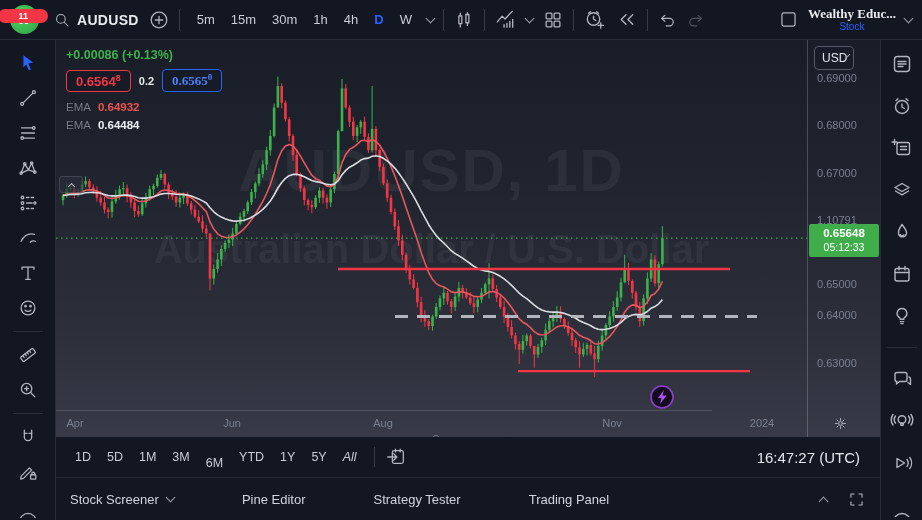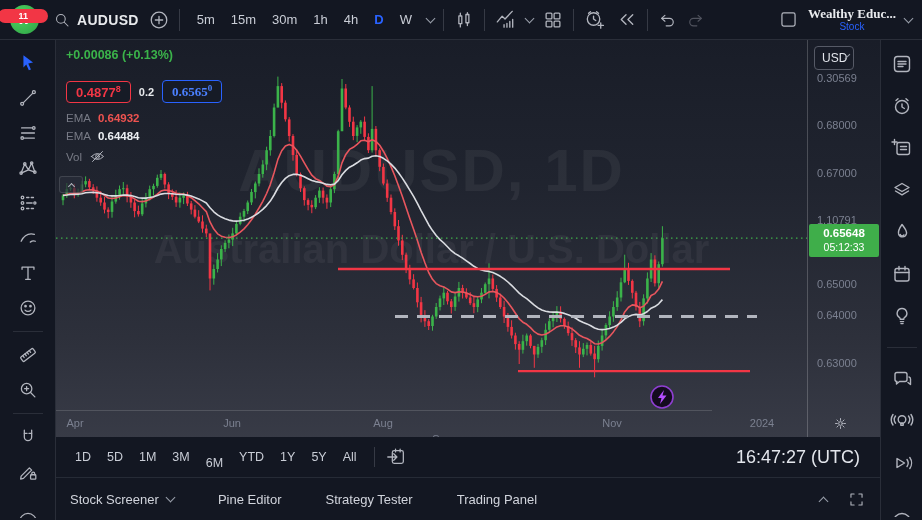--- a/index.html
+++ b/index.html
@@ -54,21 +54,21 @@
     background:linear-gradient(180deg,#191d28 0%,#20242f 30%,#2d303b 62%,#414450 100%); }
   #chart-pane { position:absolute; left:0; top:0; width:751px; height:370px; overflow:hidden; }
   #chart-svg { position:absolute; left:0; top:0; }
   #watermark { position:absolute; inset:0; display:flex; flex-direction:column; align-items:center;
     justify-content:flex-start; pointer-events:none; }
   #watermark-line1 { margin-top:96px; font-size:60px; font-weight:bold; color:rgba(255,255,255,0.055); letter-spacing:2px; }
   #watermark-line2 { margin-top:22px; font-size:40px; font-weight:bold; color:rgba(255,255,255,0.05); white-space:nowrap; }
 
   
   #legend { position:absolute; left:10px; top:8px; z-index:3; }
-  #change-row { font-size:12.5px; font-weight:bold; color:#3bb34a; margin-bottom:18px; }
+  #change-row { font-size:12.5px; font-weight:bold; color:#3bb34a; margin-bottom:7px; }
   #quote-row { display:flex; align-items:center; gap:8px; margin-bottom:9px; }
   .quote-btn { border-radius:4px; padding:2px 9px; font-size:13px; font-weight:bold;
     background:rgba(19,23,34,0.55); cursor:pointer; }
   .quote-btn sup { font-size:9px; }
   #sell-button { border:1px solid #f23645; color:#f23645; }
   #buy-button { border:1px solid #2962ff; color:#4b80ff;font-family:Liberation Serif, serif; }
   #spread-value { font-size:11px; font-weight:bold; color:#e8eaed; }
   .ind-row { display:flex; align-items:center; gap:7px; font-size:11.5px; margin-bottom:6px; }
   .ind-name { color:#787b86; }
   .ema1-val { color:#ef5350; font-weight:bold; }
@@ -94,25 +94,25 @@
   #last-price-badge { position:absolute; left:1px; top:0; width:70px; border-radius:2px; background:#3fae4a;
     color:#fff; text-align:center; padding:2px 0 3px 0; line-height:1.25; z-index:2; }
   #last-price-value { font-size:11.5px; font-weight:bold; }
   #countdown-value { font-size:10.5px; }
 
   
   #range-row { position:absolute; left:0; top:397px; width:824px; height:41px; background:#131722;
     display:flex; align-items:center; padding:0 12px; gap:2px; border-bottom:1px solid #262b36; }
   .range-btn { font-size:12.5px; color:#c9cdd6; padding:4px 7px; border-radius:4px; cursor:pointer; }
   #range-sep { width:1px; height:20px; background:#363a45; margin:0 8px; }
-  #clock-display { margin-left:auto; font-size:18px; color:#e3e6ec; padding-right:8px; cursor:pointer; }
+  #clock-display { margin-left:auto; font-size:15px; color:#e3e6ec; padding-right:8px; cursor:pointer; }
 
   
   #bottom-row { position:absolute; left:0; top:438px; width:824px; height:42px; background:#131722;
-    display:flex; align-items:center; padding:0 14px; gap:44px; }
+    display:flex; align-items:center; padding:0 14px; gap:68px; }
   .panel-item { font-size:13px; color:#d1d4dc; display:flex; align-items:center; gap:8px; cursor:pointer; white-space:nowrap; }
   #bottom-icons { margin-left:auto; display:flex; align-items:center; gap:20px; }
 </style>
 </head>
 <body>
 
 <div id="app">
 
   <div id="topbar">
     <div id="logo-wrap">
@@ -636,40 +636,32 @@
           <line x1="282" y1="229.0" x2="674" y2="229.0" stroke="#f23645" stroke-width="2.4"></line>
           <line x1="462" y1="331.1" x2="694" y2="331.1" stroke="#f23645" stroke-width="2.4"></line>
           <line x1="339" y1="276.5" x2="701" y2="276.5" stroke="#b2b5be" stroke-width="3" stroke-dasharray="13 9"></line>
           <circle cx="606" cy="357" r="11" fill="#140b1f" stroke="#8e3fd1" stroke-width="1.6"></circle>
           <polygon points="608,350 602,358 605.5,358 604,364 610.5,355.5 606.5,355.5" fill="#b44dff"></polygon>
         </svg>
 
       <div id="legend">
         <div id="change-row">+0.00086 (+0.13%)</div>
         <div id="quote-row">
-          <div class="quote-btn" id="sell-button"><span>0.4877</span><sup>8</sup></div>
+          <div class="quote-btn" id="sell-button"><span>0.6564</span><sup>8</sup></div>
           <span id="spread-value">0.2</span>
           <div class="quote-btn" id="buy-button"><span>0.6565</span><sup>0</sup></div>
         </div>
         <div class="ind-row">
           <span class="ind-name">EMA</span>
           <span class="ema1-val">0.64932</span>
         </div>
         <div class="ind-row">
           <span class="ind-name">EMA</span>
           <span class="ema2-val">0.64484</span>
         </div>
-        <div class="ind-row">
-          <span class="ind-name">Vol</span>
-          <svg class="ic" width="17" height="17" viewBox="0 0 24 24">
-            <path d="M3.5 12 Q12 3.5 20.5 12 Q12 20.5 3.5 12 Z"></path>
-              <circle cx="12" cy="12" r="2.6"></circle>
-              <path d="M5 19 L19 5"></path>
-            </svg>
-        </div>
       </div>
       <div id="collapse-box">
           <span class="chev chev-up"></span>
         </div>
     </div>
 
     <div id="time-axis">
       <div id="axis-gear">
         <svg class="ic" width="17" height="17" viewBox="0 0 24 24">
           <circle cx="12" cy="12" r="2.6"></circle>
@@ -686,21 +678,21 @@
 
     <div id="price-scale">
       <div id="currency-button">
         <span>USD</span>
         <span class="chev"></span>
       </div>
       <div id="last-price-badge" style="top: 184.218px;">
         <div id="last-price-value">0.65648</div>
         <div id="countdown-value">05:12:33</div>
       </div>
-    <div class="price-tick" style="top: 31.9975px;">0.30569</div>
+    <div class="price-tick" style="top: 31.9975px;">0.69000</div>
         <div class="price-tick" style="top: 79.4975px;">0.68000</div>
         <div class="price-tick" style="top: 126.997px;">0.67000</div>
         <div class="price-tick" style="top: 174.497px;">1.10791</div>
         <div class="price-tick" style="top: 221.997px; margin-top: 16px;">0.65000</div>
         <div class="price-tick" style="top: 269.497px;">0.64000</div>
         <div class="price-tick" style="top: 316.997px;">0.63000</div>
       </div>
 
     <div id="range-row">
       <div id="range-sep" style="order:2"></div>
@@ -713,21 +705,21 @@
       </div>
       <span id="clock-display" style="order:4">16:47:27 (UTC)</span>
     <span class="range-btn" style="order: 1;">1D</span>
         <span class="range-btn" style="order: 1;">5D</span>
         <span class="range-btn" style="order: 1;">1M</span>
         <span class="range-btn" style="order: 1;">3M</span>
         <span class="range-btn" style="order: 1; margin-top: 12px;">6M</span>
         <span class="range-btn" style="order: 1;">YTD</span>
         <span class="range-btn" style="order: 1;">1Y</span>
         <span class="range-btn" style="order: 1;">5Y</span>
-        <span class="range-btn" style="order: 1;">All</span>
+        <span class="range-btn" style="order: 1; font-style: italic;">All</span>
       </div>
 
     <div id="bottom-row">
       <div class="panel-item">
           <span>Stock Screener</span>
           <span class="chev"></span>
         </div>
         <div class="panel-item">
           <span>Pine Editor</span>
         </div>

